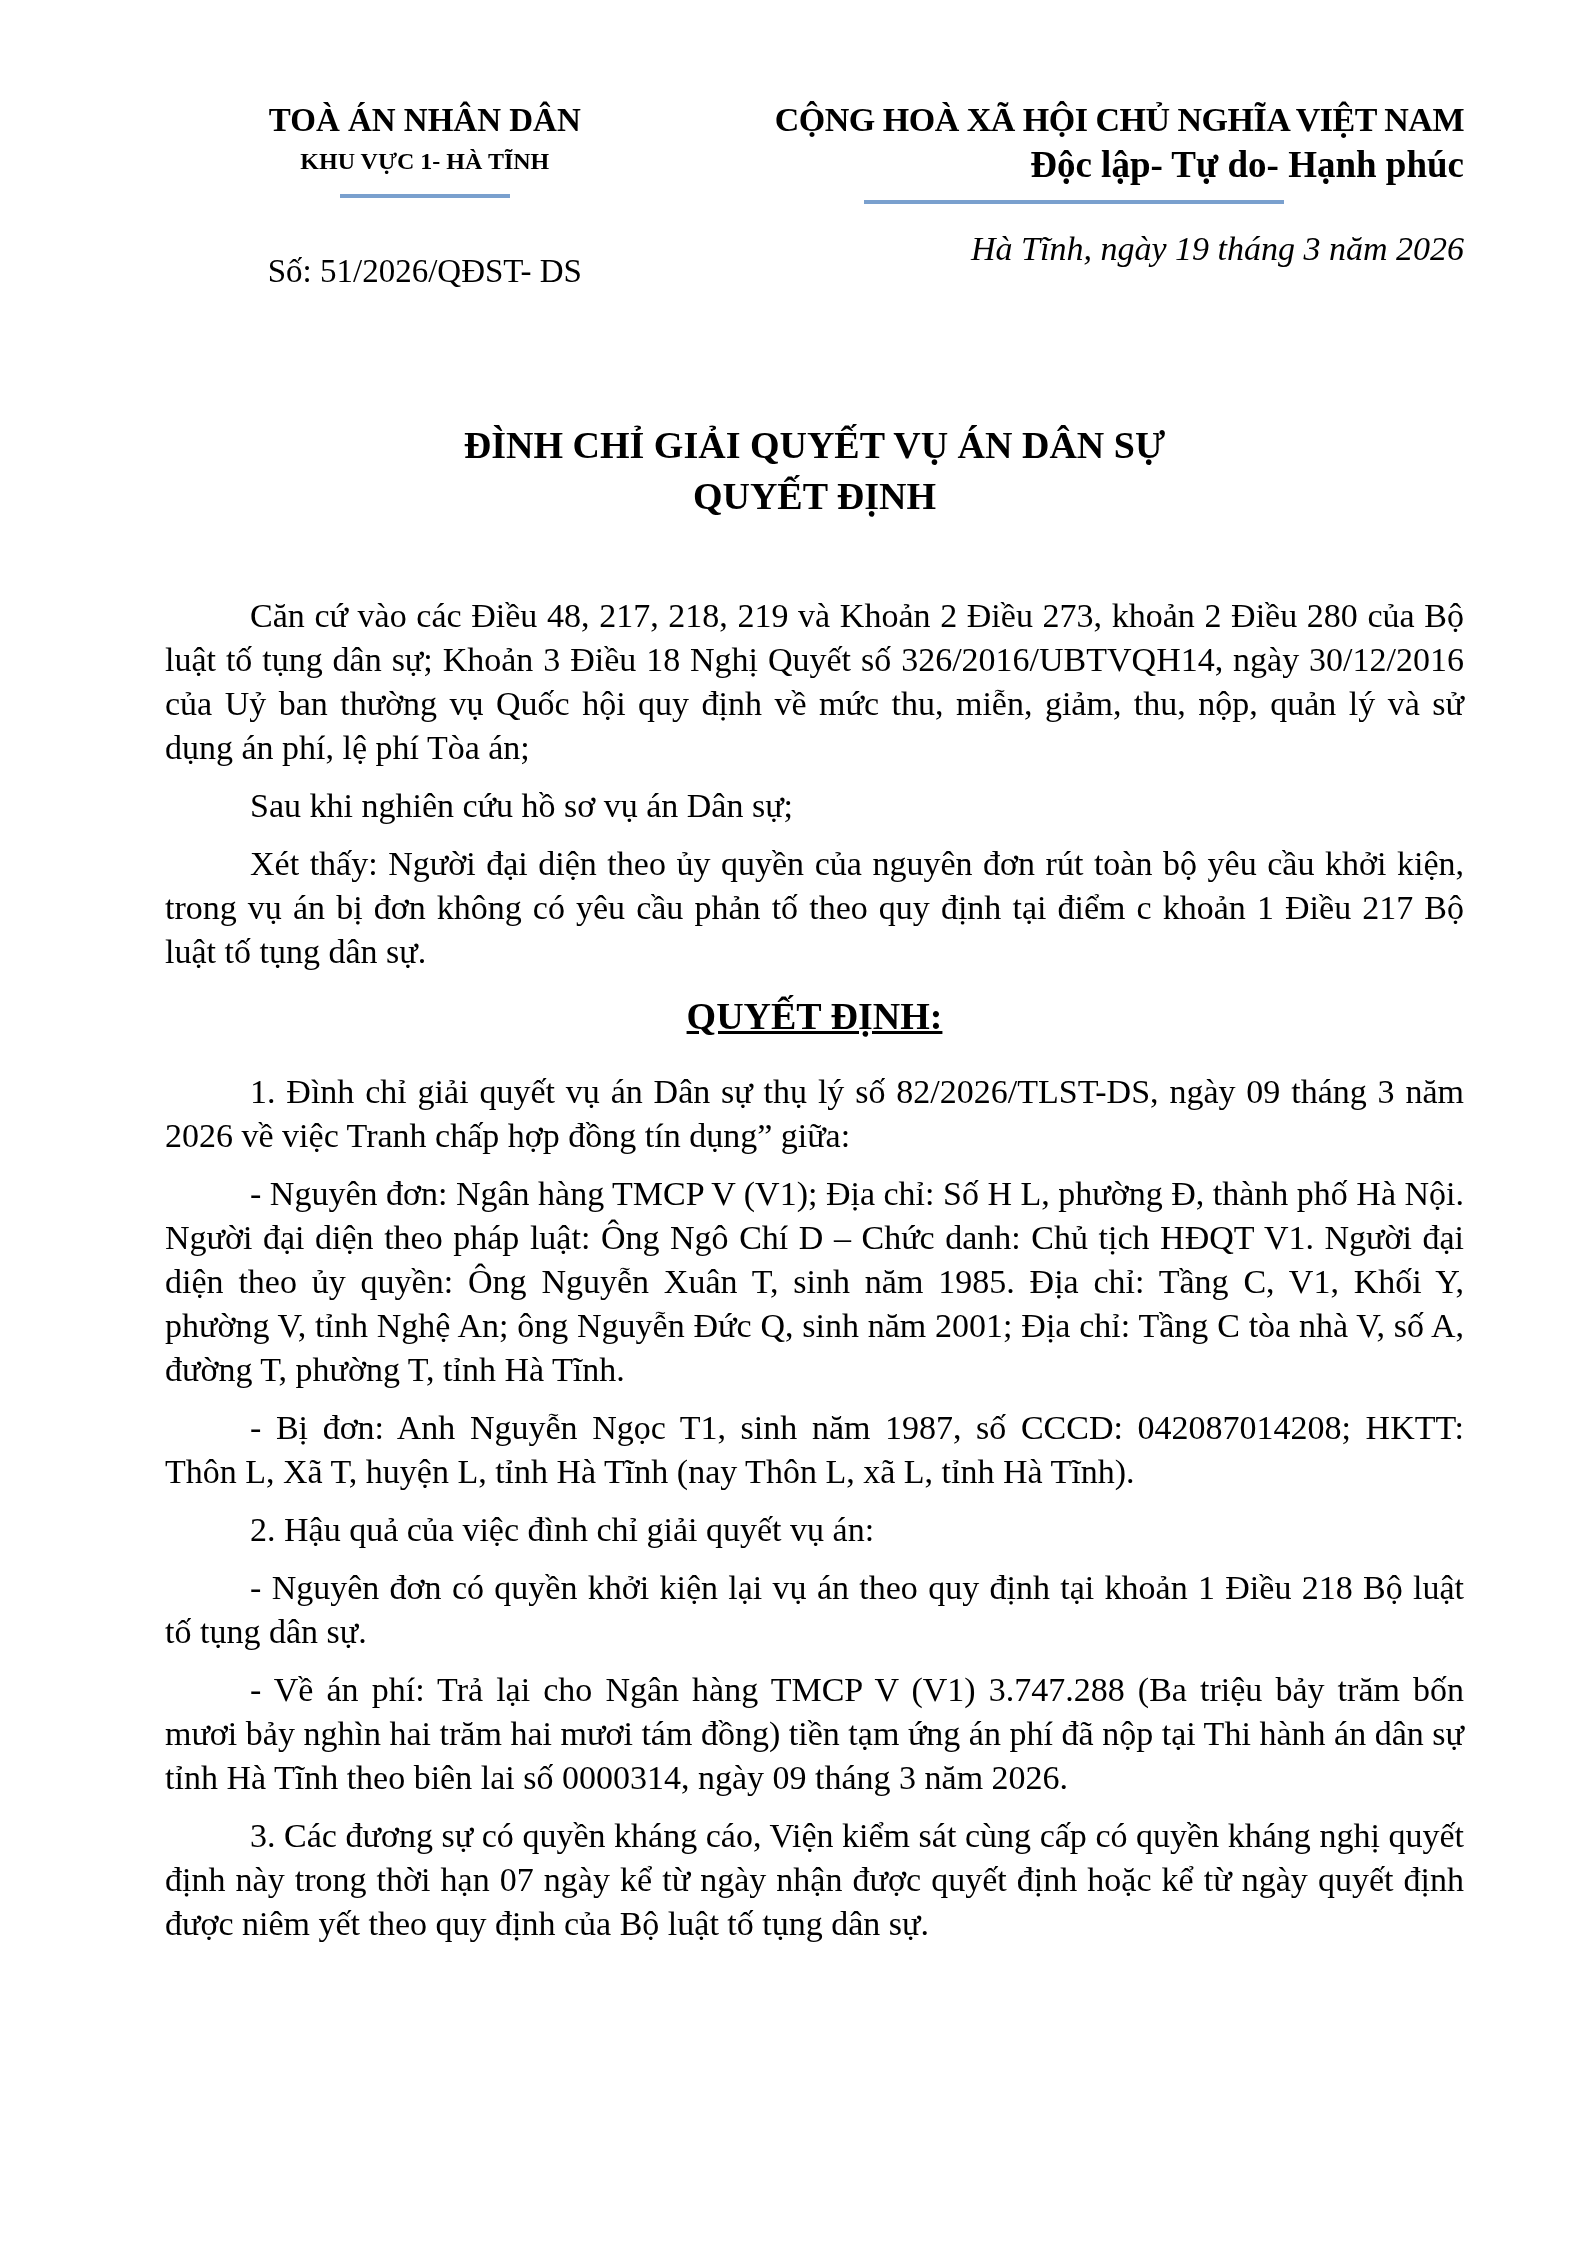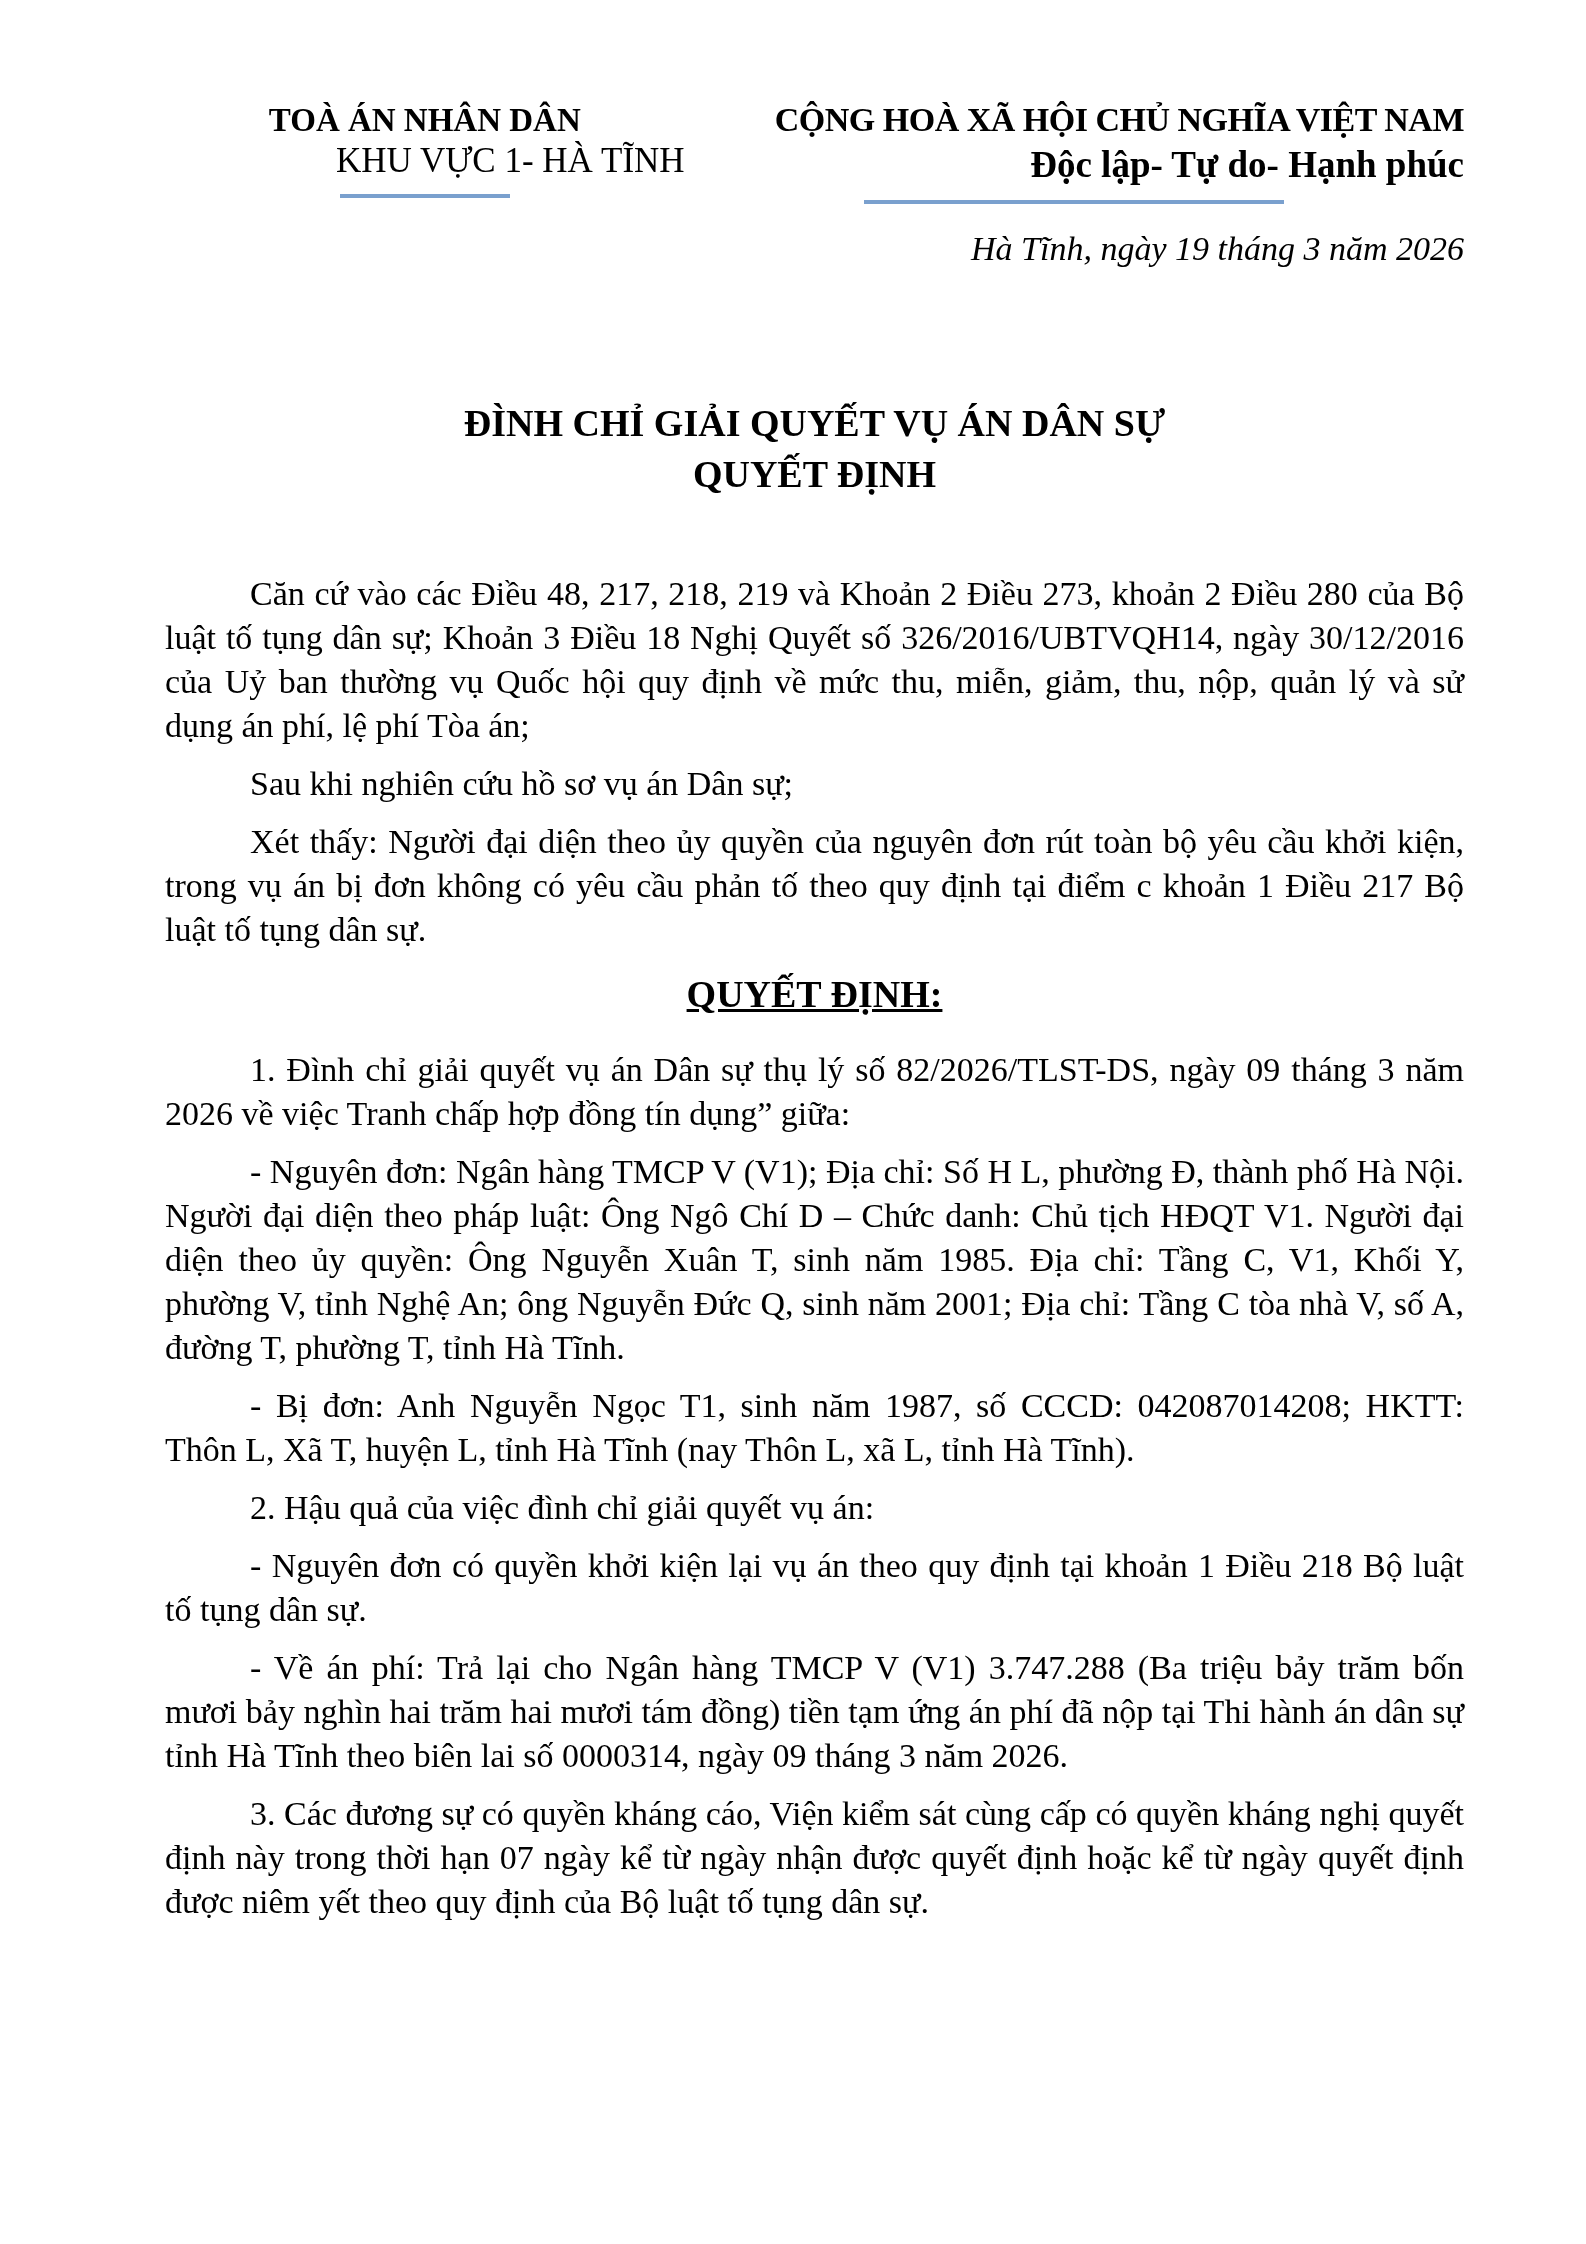--- a/index.html
+++ b/index.html
@@ -15,21 +15,21 @@
     width: 1586px;
     height: 1688px;
     padding: 100px 122px 0 165px;
     background: #ffffff;
   }
   
   .header { display: flex; align-items: flex-start; }
   .header-left  { flex: 0 0 40%; text-align: center; }
   .header-right { flex: 1; text-align: right; }
   .court-line1 { font-weight: bold; font-size: 33px; line-height: 40px; }
-  .court-line2 { font-weight: normal; font-size: 35px; line-height: 42px; text-align: right; }
+  .court-line2 { font-weight: bold; font-size: 24px; line-height: 42px; }
   .nation-line1 { font-weight: bold; font-size: 34px; line-height: 40px; letter-spacing: -0.5px; }
   .nation-line2 { font-weight: bold; font-size: 37px; line-height: 46px; margin-top: 2px; }
   .rule {
     height: 4px;
     margin: 12px auto 0 auto;
     background: #7AA0CE;
   }
   .rule-left  { width: 170px; }
   .rule-right { width: 420px; }
   .doc-number { font-size: 33px; line-height: 42px; margin-top: 52px; }
@@ -58,20 +58,21 @@
 </head>
 <body style="color: rgb(0, 0, 0); background: rgb(255, 255, 255);">
 
 <div class="page">
 
   <div class="header">
     <div class="header-left">
       <div class="court-line1">TOÀ ÁN NHÂN DÂN</div>
       <div class="court-line2">KHU VỰC 1- HÀ TĨNH</div>
       <div class="rule rule-left" style="background: rgb(122, 160, 206);"></div>
+      <div class="doc-number">Số: 51/2026/QĐST- DS</div>
     </div>
     <div class="header-right">
       <div class="nation-line1">CỘNG HOÀ XÃ HỘI CHỦ NGHĨA VIỆT NAM</div>
       <div class="nation-line2">Độc lập- Tự do- Hạnh phúc</div>
       <div class="rule rule-right" style="background: rgb(122, 160, 206);"></div>
       <div class="date-line">Hà Tĩnh, ngày 19 tháng 3 năm 2026</div>
     </div>
   </div>
 
   <div class="title-block">

